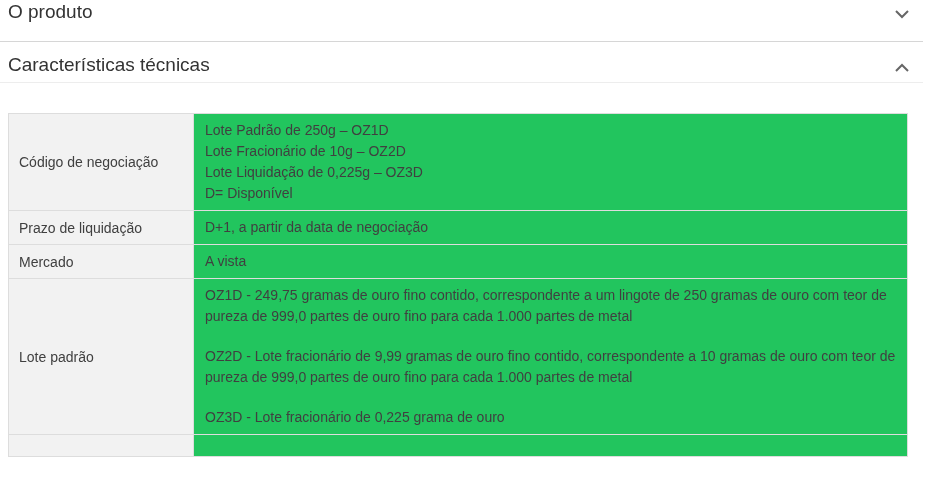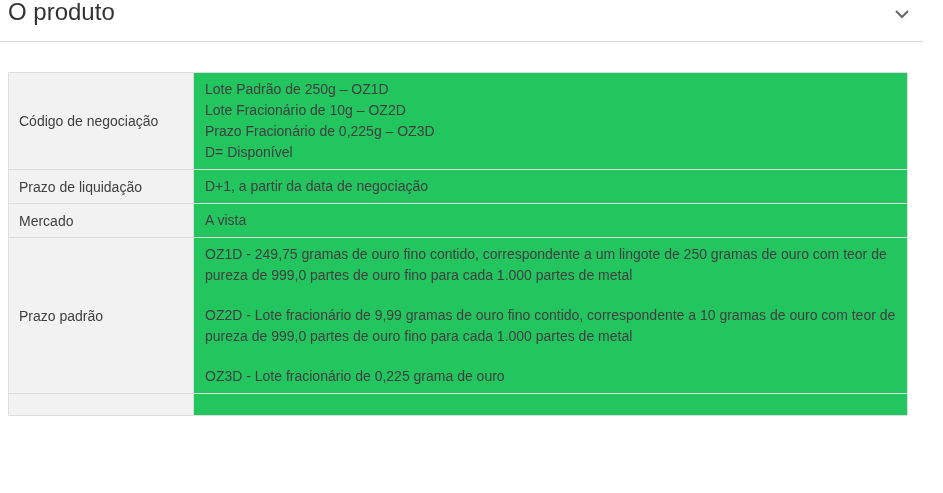--- a/index.html
+++ b/index.html
@@ -22,21 +22,21 @@
     width: 923px;
     box-sizing: border-box;
     cursor: pointer;
     background: #fff;
   }
   .acc-header.h1 { height: 42px; border-bottom: 1px solid #d6d6d6; }
   .acc-header.h2 { height: 41px; border-bottom: 1px solid #ededed; }
   .acc-title {
     position: absolute;
     left: 8px;
-    font-size: 24px;
+    font-size: 19px;
     line-height: 22px;
     color: #333333;
     white-space: nowrap;
   }
   .h1 .acc-title { top: 1px; }
   .h2 .acc-title { top: 12px; }
   .chevron {
     position: absolute;
     right: 13px;
     width: 16px;
@@ -85,51 +85,59 @@
       <span class="acc-title">O produto</span>
       <span class="chevron">
         <svg width="16" height="16" viewBox="0 0 16 16">
           <polyline points="2,5 8,11 14,5" fill="none" stroke="#666666" stroke-width="2"></polyline>
         </svg>
       </span>
     </div>
   </section>
 
   <section>
+    <div class="acc-header h2">
+      <span class="acc-title">Características técnicas</span>
+      <span class="chevron">
+        <svg width="16" height="16" viewBox="0 0 16 16">
+          <polyline points="2,11 8,5 14,11" fill="none" stroke="#666666" stroke-width="2"></polyline>
+        </svg>
+      </span>
+    </div>
 
     <div class="panel">
       <table class="specs">
         <colgroup>
             <col style="width:185px">
             <col style="width:714px">
           </colgroup>
         <tbody>
             <tr>
               <td class="label-cell">Código de negociação</td>
               <td class="value-cell">
                 <div class="line">Lote Padrão de 250g – OZ1D</div>
                 <div class="line">Lote Fracionário de 10g – OZ2D</div>
-                <div class="line">Prazo Fracionário de 0,225g – OZ3D</div>
+                <div class="line">Lote Liquidação de 0,225g – OZ3D</div>
                 <div class="line">D= Disponível</div>
               </td>
             </tr>
             <tr>
               <td class="label-cell">Prazo de liquidação</td>
               <td class="value-cell">
                 <div class="line">D+1, a partir da data de negociação</div>
               </td>
             </tr>
             <tr>
               <td class="label-cell">Mercado</td>
               <td class="value-cell">
                 <div class="line">A vista</div>
               </td>
             </tr>
             <tr>
-              <td class="label-cell">Prazo padrão</td>
+              <td class="label-cell">Lote padrão</td>
               <td class="value-cell">
                 <div class="para">OZ1D - 249,75 gramas de ouro fino contido, correspondente a um lingote de 250 gramas de ouro com teor de pureza de 999,0 partes de ouro fino para cada 1.000 partes de metal</div>
                 <div class="para">OZ2D - Lote fracionário de 9,99 gramas de ouro fino contido, correspondente a 10 gramas de ouro com teor de pureza de 999,0 partes de ouro fino para cada 1.000 partes de metal</div>
                 <div class="para">OZ3D - Lote fracionário de 0,225 grama de ouro</div>
               </td>
             </tr>
             <tr class="clipped-row">
               <td class="label-cell"></td>
               <td class="value-cell"></td>
             </tr>

